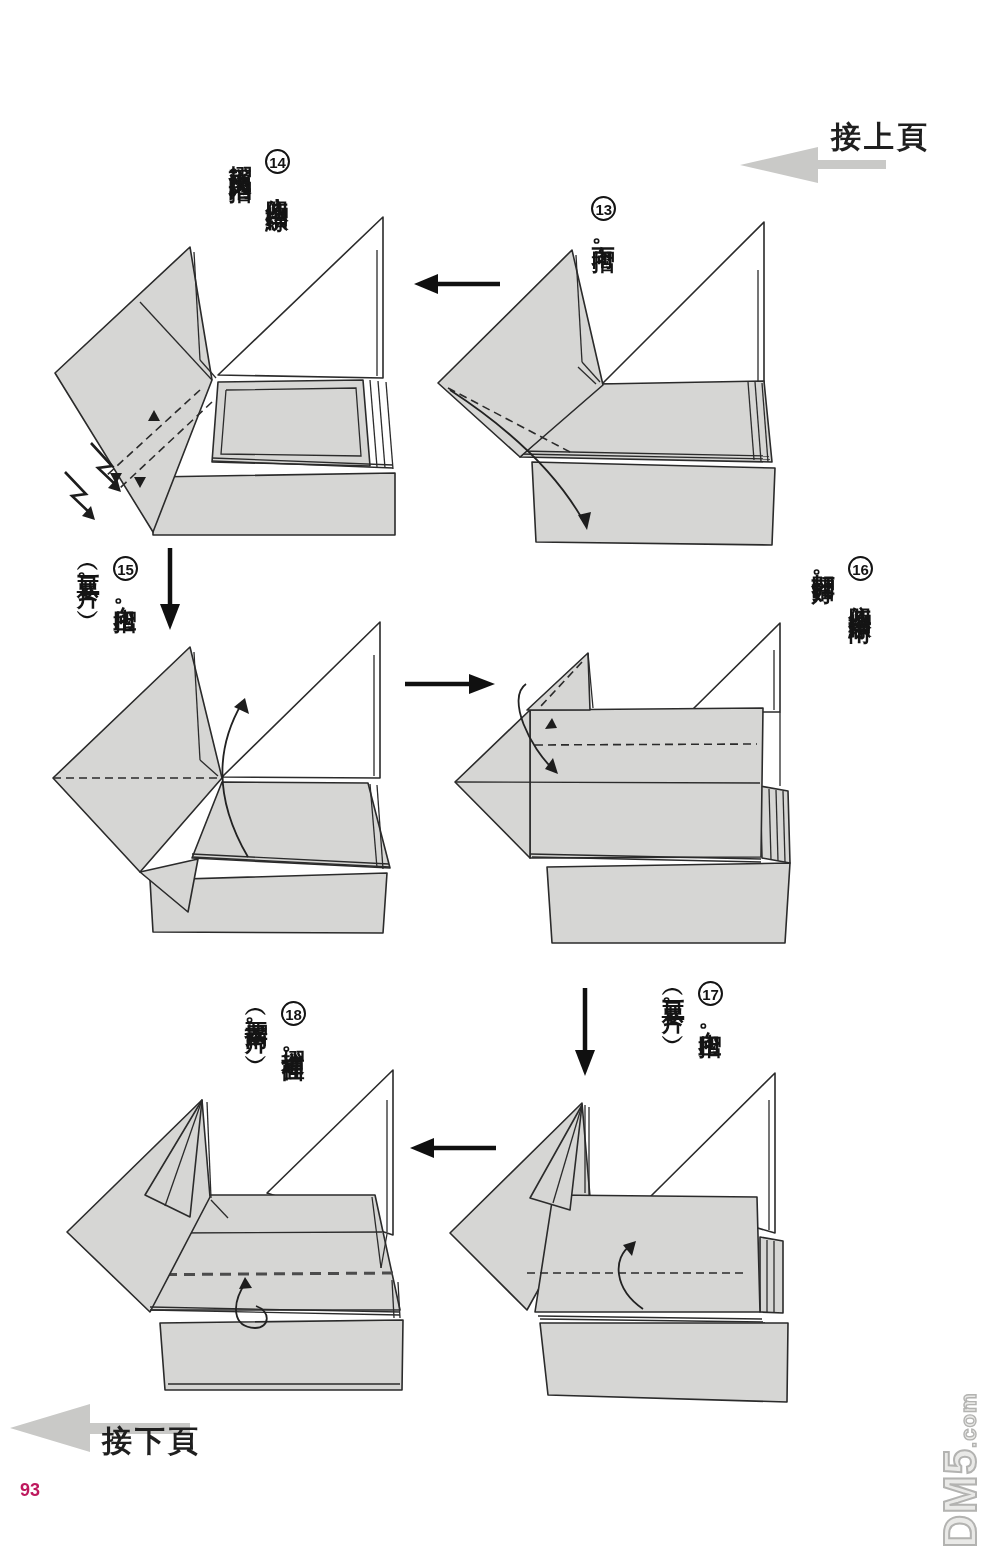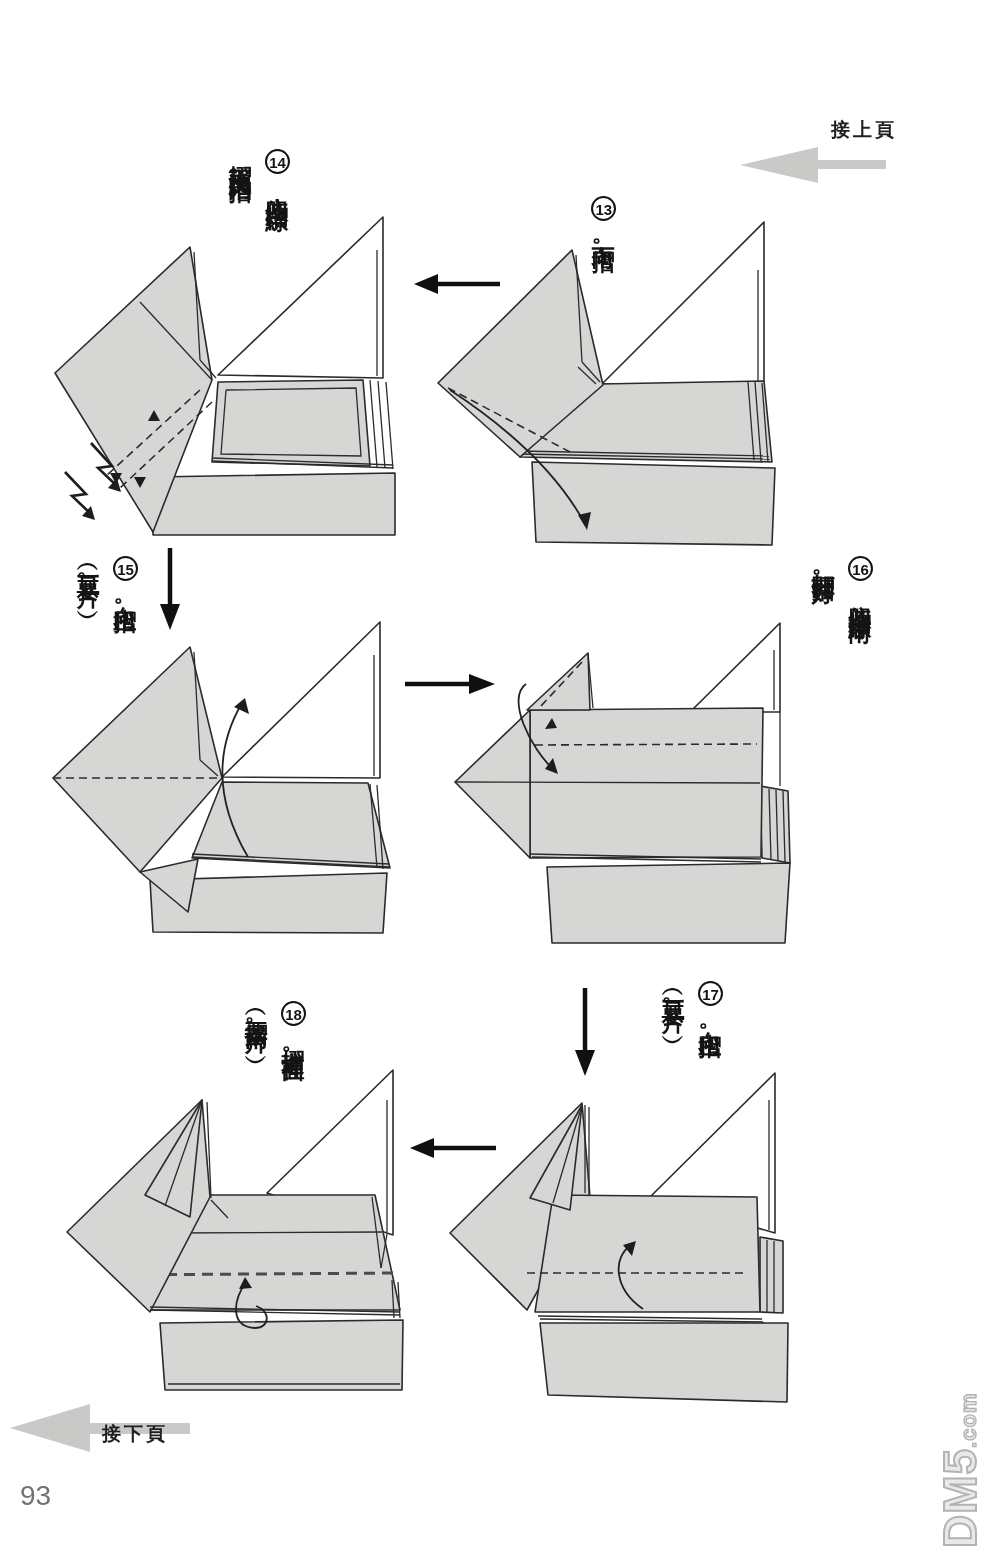--- a/index.html
+++ b/index.html
@@ -23,22 +23,22 @@
   .white{fill:#ffffff;stroke:var(--line,#2b2b2b);stroke-width:1.6;stroke-linejoin:round;}
   .ln{fill:none;stroke:var(--line,#2b2b2b);stroke-width:1.3;}
   .fold{fill:none;stroke:var(--line,#2b2b2b);stroke-width:1.6;stroke-dasharray:8 5;}
   .fold-heavy{fill:none;stroke:#4c4c4c;stroke-width:3;stroke-dasharray:11 7;}
   .arr{fill:none;stroke:#222;stroke-width:1.8;}
   .zig{fill:none;stroke:#1d1d1d;stroke-width:2.6;stroke-linejoin:miter;}
   .ah{fill:#1d1d1d;stroke:none;}
   .step-arrow line{stroke:#101010;stroke-width:4.5;}
   .step-arrow polygon{fill:#101010;}
   .nav-shape{fill:var(--nav-arrow,#c9c9c7);stroke:none;}
-  .nav-text{position:absolute;font-size:19px;font-weight:700;color:#1f1f1f;letter-spacing:3px;z-index:3;}
-  .page-number{position:absolute;left:20px;top:1480px;font-size:28px;font-weight:400;color:#737373;}
+  .nav-text{position:absolute;font-size:30px;font-weight:700;color:#1f1f1f;letter-spacing:3px;z-index:3;}
+  .page-number{position:absolute;left:20px;top:1480px;font-size:18px;font-weight:700;color:#be185d;}
   .watermark{
     position:absolute;left:933px;top:1548px;transform:rotate(-90deg);transform-origin:0 0;
     white-space:nowrap;font-weight:800;color:#e9e9e7;-webkit-text-stroke:2px var(--watermark,#b3b3b1);
     letter-spacing:1px;z-index:2;
   }
   .wm-main{font-size:46px;}
   .wm-suffix{font-size:22px;-webkit-text-stroke-width:1.4px;}
 </style>
 </head>
 <body>

